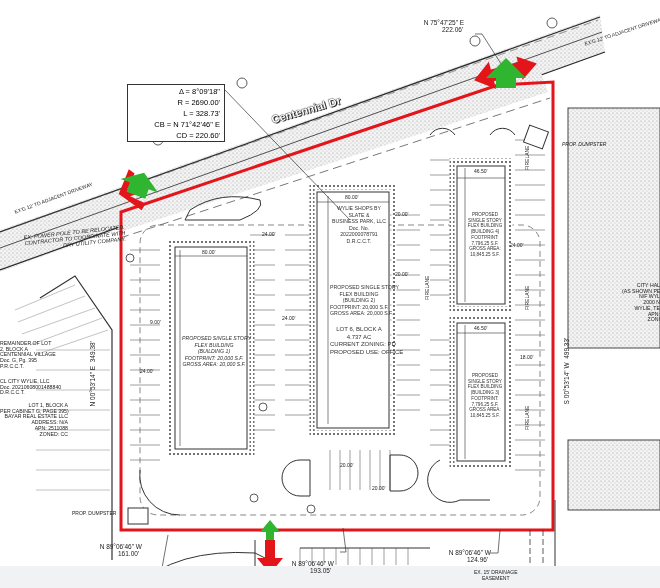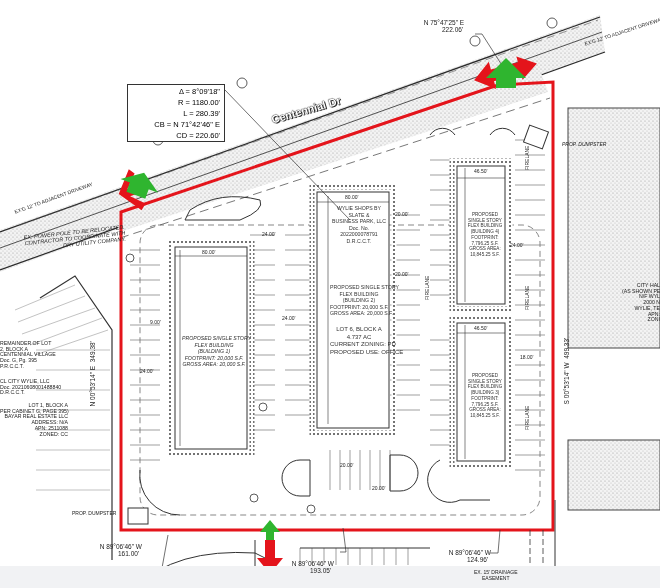--- a/index.html
+++ b/index.html
@@ -259,22 +259,22 @@
   <g>
     <polygon points="266,520 274,520 274,536 280,536 270,548 260,536 266,536" fill="#2fb52f" transform="rotate(180 270 534)"></polygon>
     <polygon points="265,540 275,540 275,558 283,558 270,574 257,558 265,558" fill="#e4141b"></polygon>
   </g>
 </svg>
 
 <div class="bottom-strip"></div>
 
 <div class="curve-box">
   <div>Δ = 8°09'18"</div>
-  <div>R = 1180.00'</div>
-  <div>L = 280.39'</div>
+  <div>R = 2690.00'</div>
+  <div>L = 328.73'</div>
   <div>CB = N 71°42'46" E</div>
   <div>CD = 220.60'</div>
 </div>
 
 <div class="road-name">Centennial Dr</div>
 
 <div class="lbl small" style="left:420px;top:12px;">
   <span>N 75°47'25" E</span><br><span style="margin-left:22px">222.06'</span>
 </div>
 <div class="lbl small" style="left:82px;top:410px;transform:rotate(-90deg);transform-origin:left top;">

